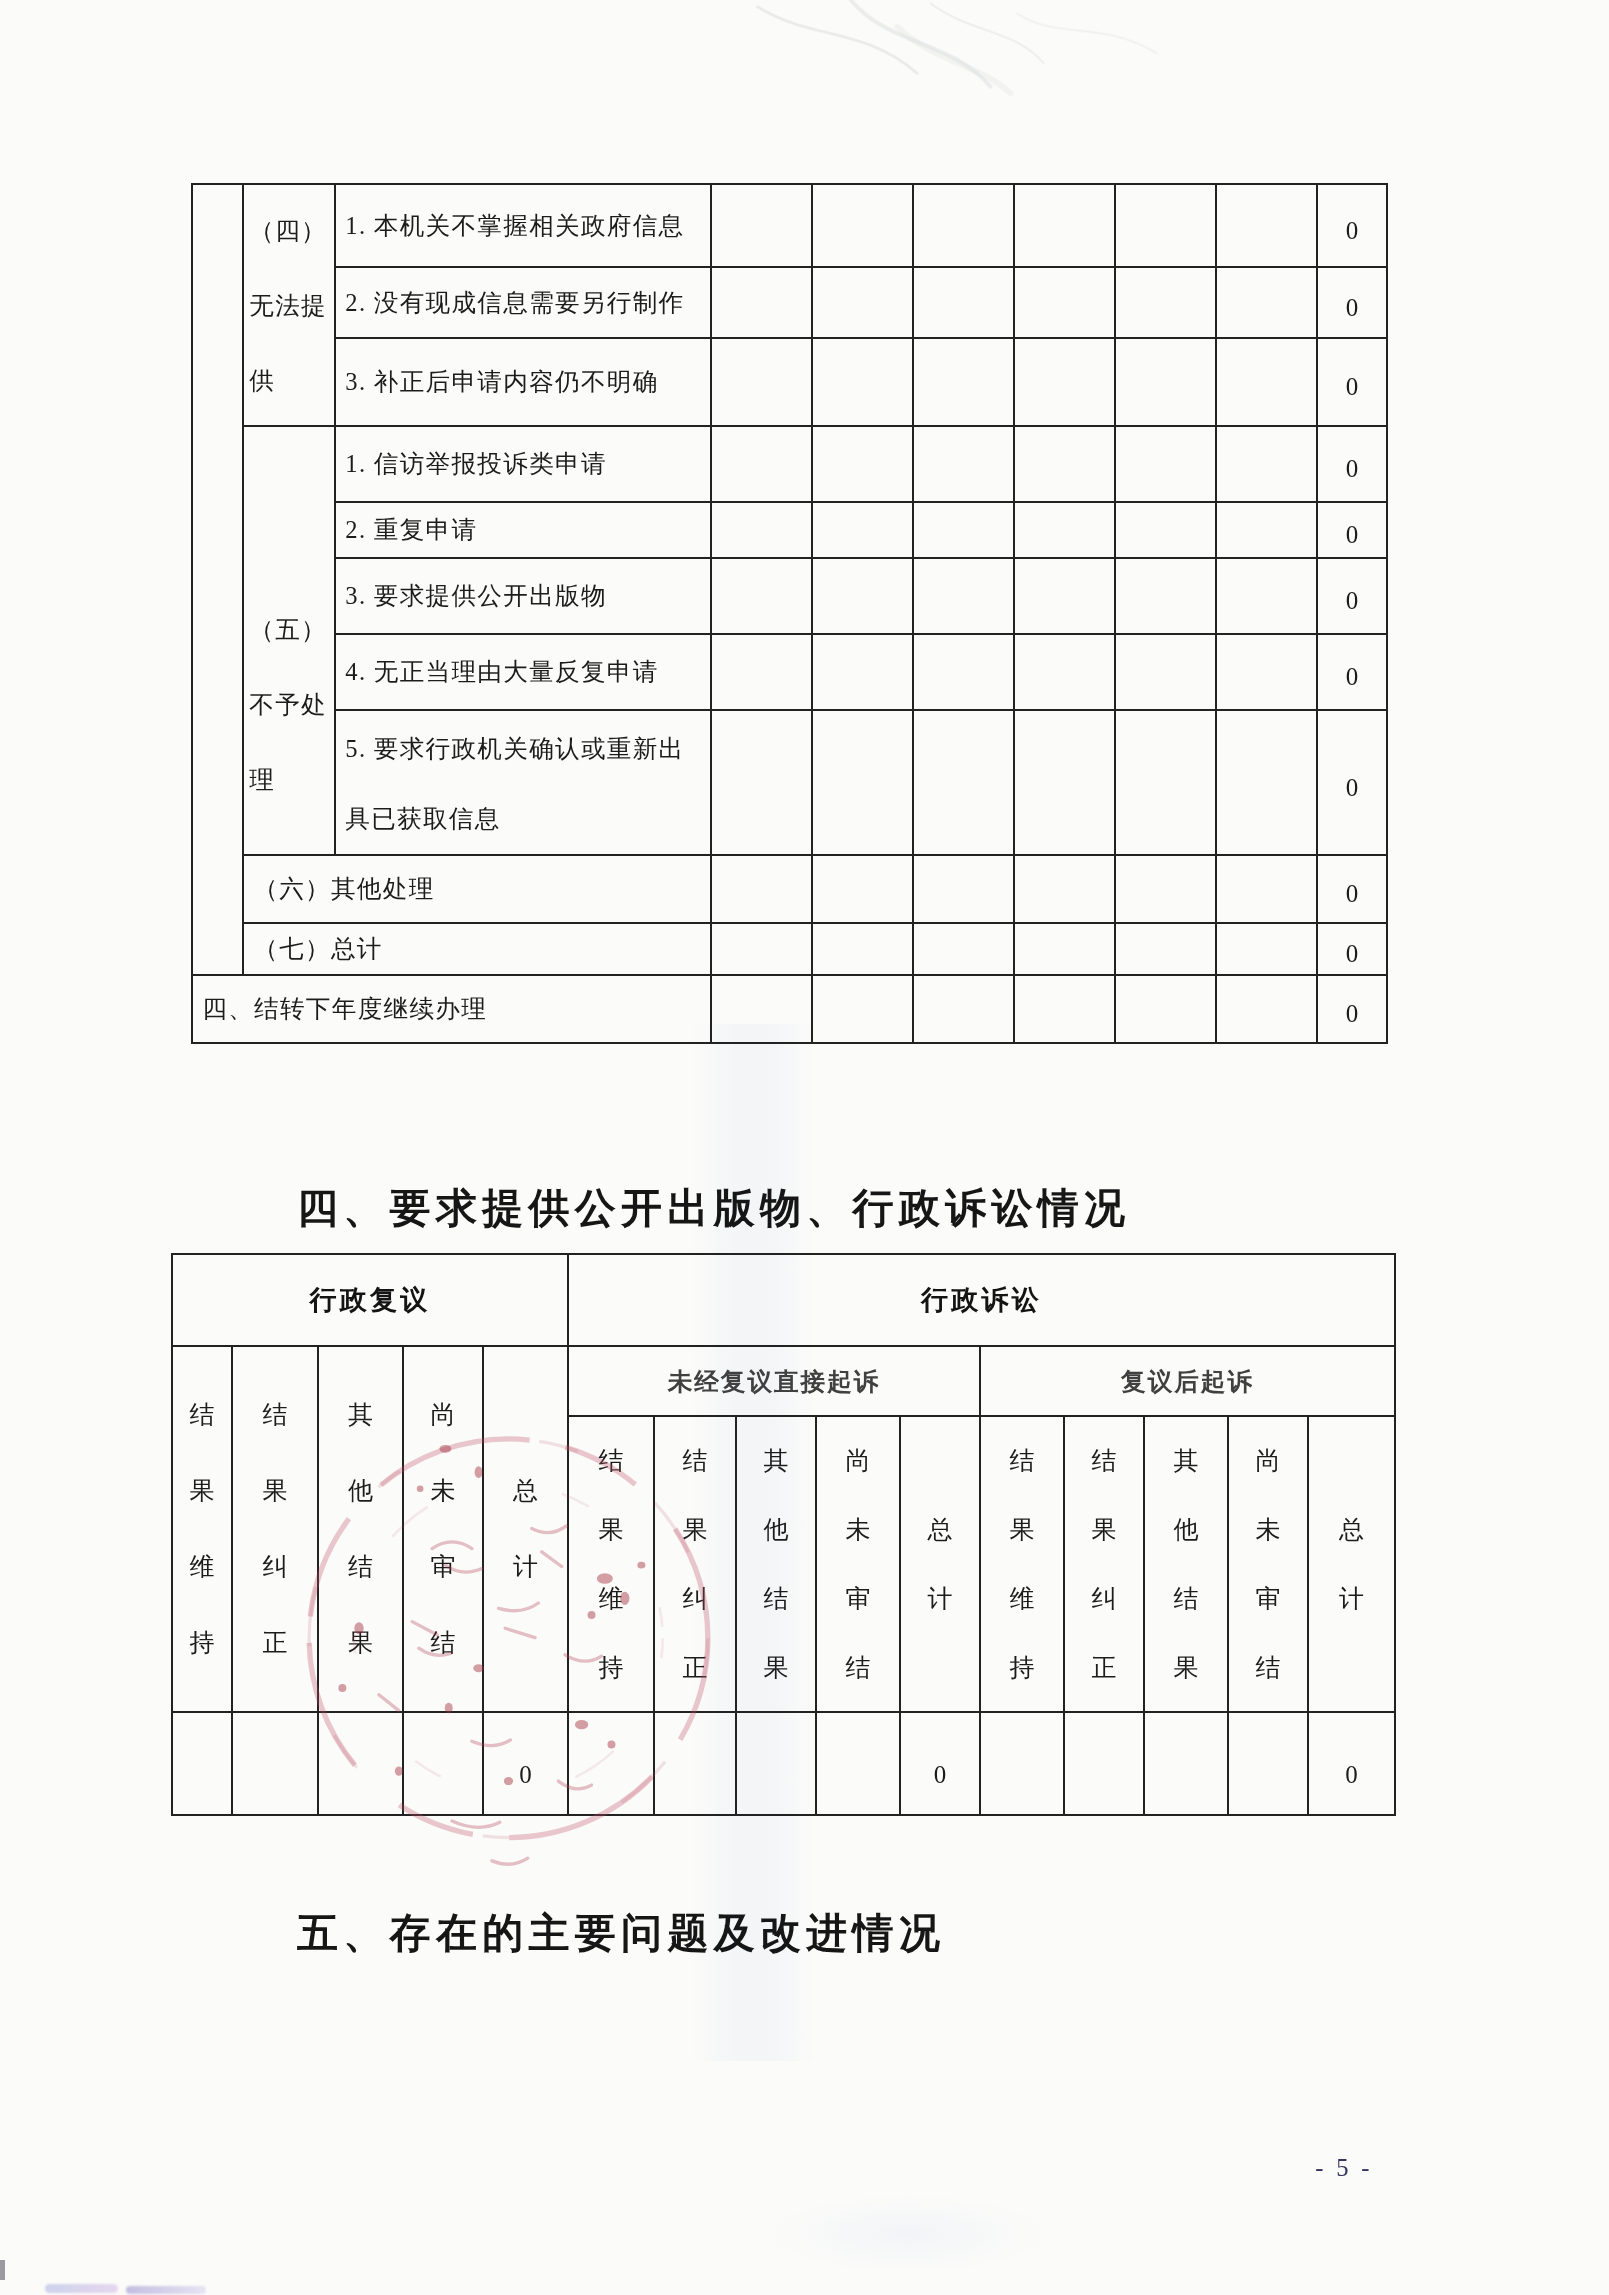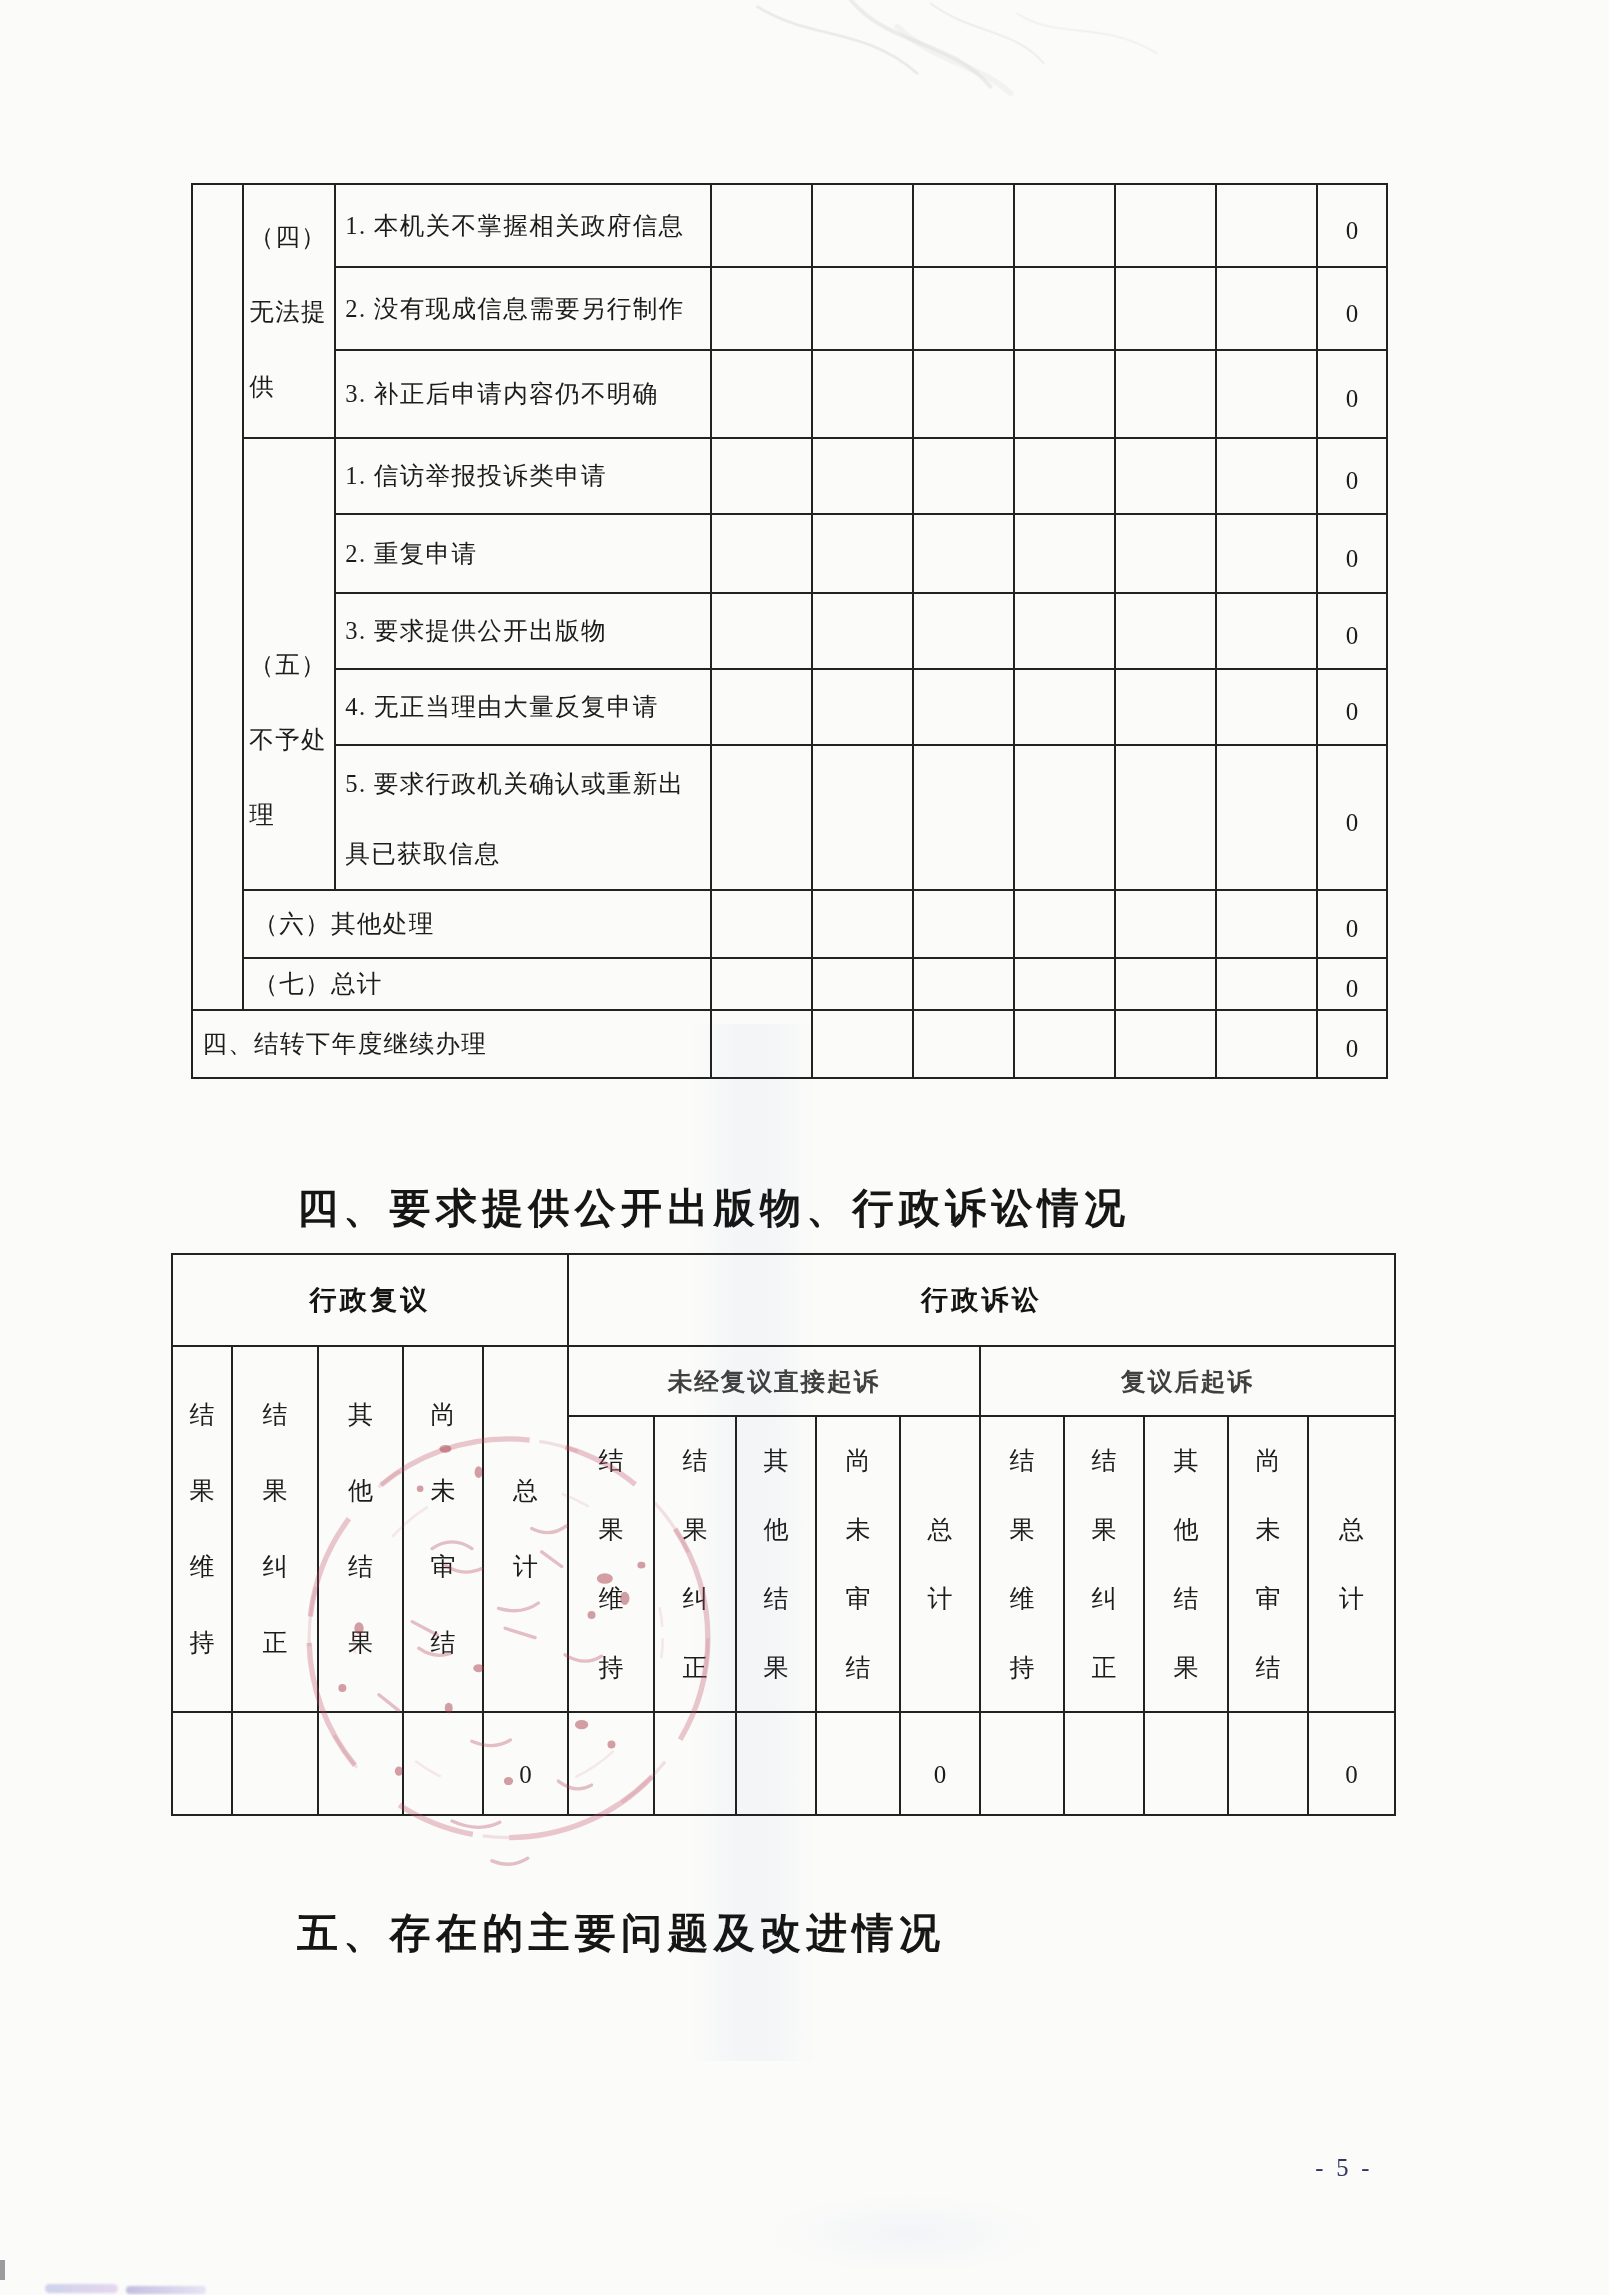--- a/index.html
+++ b/index.html
@@ -107,21 +107,21 @@
 供</td>
     <td class="item">1. 本机关不掌握相关政府信息</td>
     <td></td>
         <td></td>
         <td></td>
         <td></td>
         <td></td>
         <td></td>
     <td class="val">0</td>
   </tr>
-  <tr style="height:83px">
+  <tr style="height:71px">
     <td class="item">2. 没有现成信息需要另行制作</td>
     <td></td>
         <td></td>
         <td></td>
         <td></td>
         <td></td>
         <td></td>
     <td class="val">0</td>
   </tr>
   <tr style="height:88px">
@@ -140,21 +140,21 @@
 理</td>
     <td class="item">1. 信访举报投诉类申请</td>
     <td></td>
         <td></td>
         <td></td>
         <td></td>
         <td></td>
         <td></td>
     <td class="val">0</td>
   </tr>
-  <tr style="height:79px">
+  <tr style="height:56px">
     <td class="item">2. 重复申请</td>
     <td></td>
         <td></td>
         <td></td>
         <td></td>
         <td></td>
         <td></td>
     <td class="val">0</td>
   </tr>
   <tr style="height:76px">

